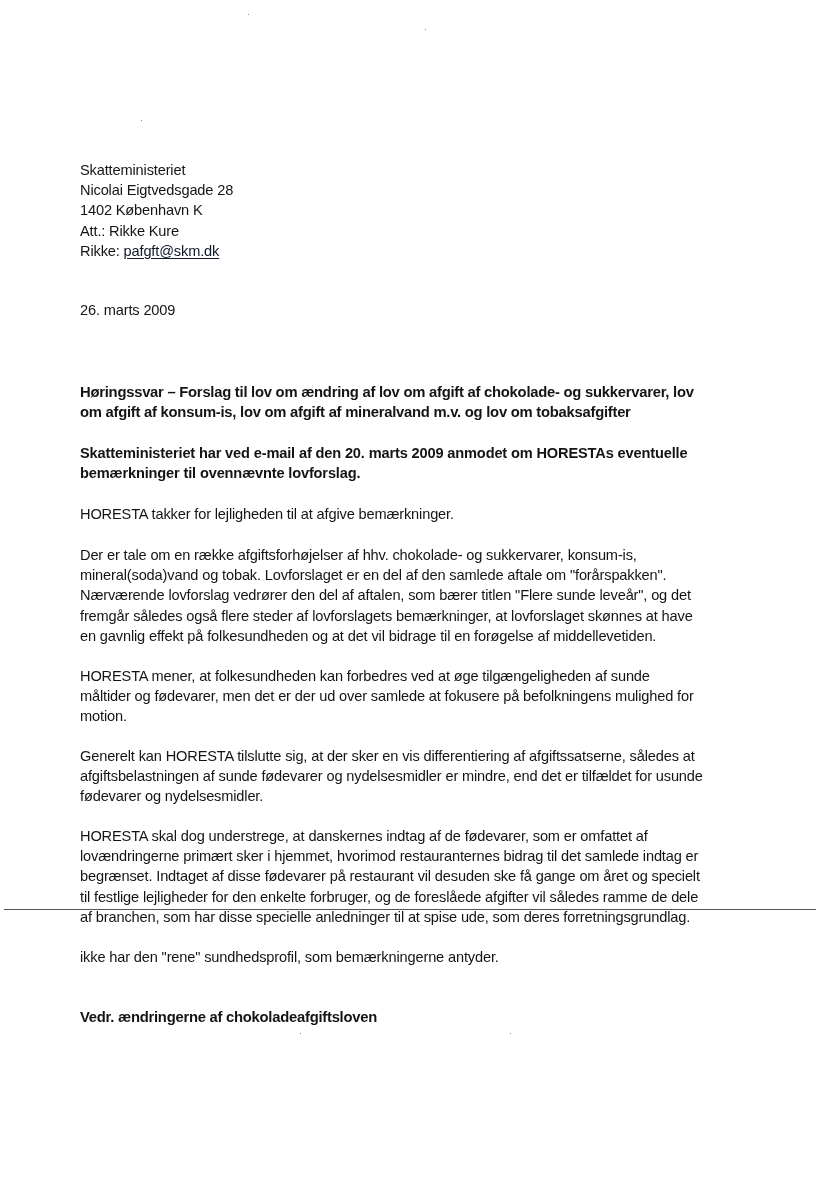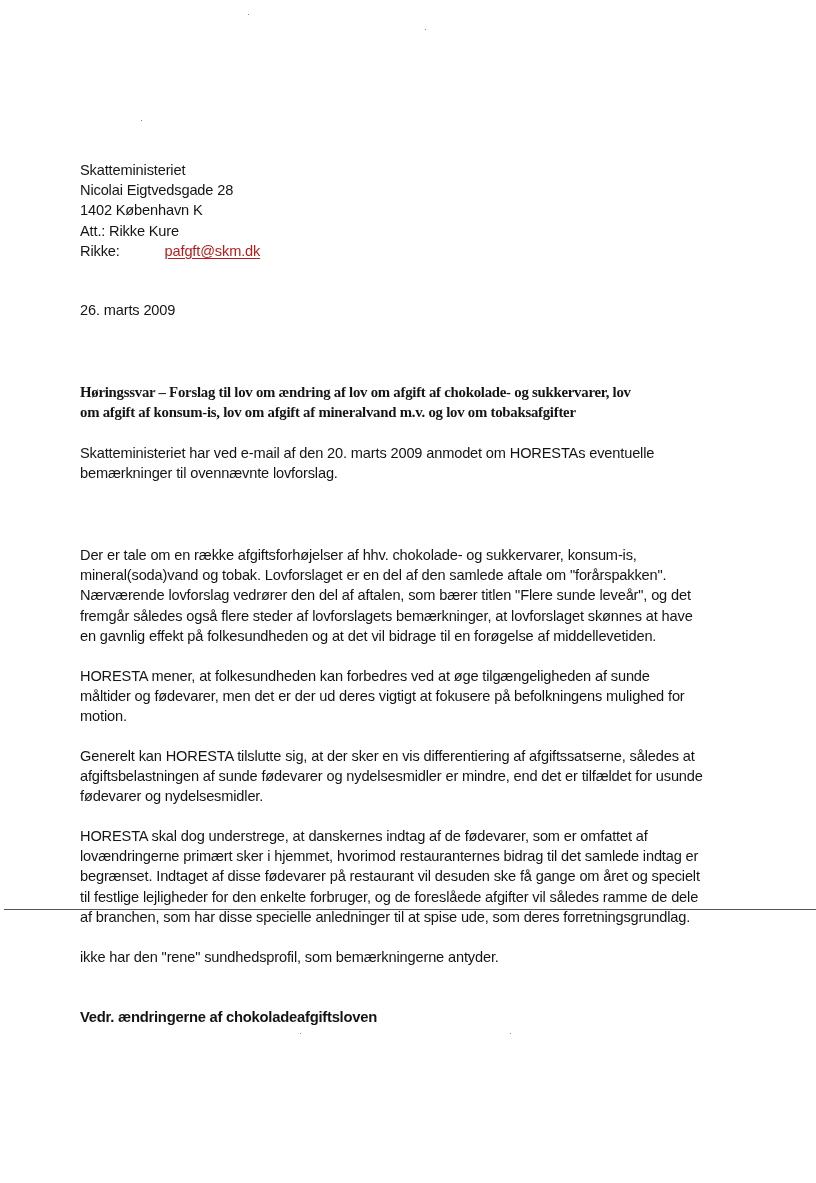--- a/index.html
+++ b/index.html
@@ -31,32 +31,30 @@
       letter-spacing: -0.15px;
     }
     .line {
       display: block;
       white-space: nowrap;
     }
     .title {
       font-weight: bold;
       font-size: 14.8px;
       letter-spacing: -0.25px;
-      font-family: Liberation Serif, serif;
     }
     .subhead {
       font-weight: bold;
       font-size: 14.8px;
       letter-spacing: -0.25px;
     }
     .email-link {
-      color: #b91c1c;
+      color: #0f172a;
       text-decoration: underline;
       text-underline-offset: 2px;
-      margin-left: 41px;
     }
     .rule {
       position: absolute;
       left: 4px;
       top: 909px;
       width: 812px;
       height: 1px;
       background: #555555;
     }
     .speck {
@@ -87,37 +85,40 @@
 
   <div class="block" style="top:300px;">
     <span class="line">26. marts 2009</span>
   </div>
 
   <div class="block title" style="top:382px;">
     <span class="line">Høringssvar – Forslag til lov om ændring af lov om afgift af chokolade- og sukkervarer, lov</span>
     <span class="line">om afgift af konsum-is, lov om afgift af mineralvand m.v. og lov om tobaksafgifter</span>
   </div>
 
-  <div class="block" style="top:443px;">
+  <div class="block" style="top:443px;font-weight:bold;">
     <span class="line">Skatteministeriet har ved e-mail af den 20. marts 2009 anmodet om HORESTAs eventuelle</span>
     <span class="line">bemærkninger til ovennævnte lovforslag.</span>
   </div>
 
+  <div class="block" style="top:504px;">
+    <span class="line">HORESTA takker for lejligheden til at afgive bemærkninger.</span>
+  </div>
 
   <div class="block" style="top:545px;">
     <span class="line">Der er tale om en række afgiftsforhøjelser af hhv. chokolade- og sukkervarer, konsum-is,</span>
     <span class="line">mineral(soda)vand og tobak. Lovforslaget er en del af den samlede aftale om "forårspakken".</span>
     <span class="line">Nærværende lovforslag vedrører den del af aftalen, som bærer titlen "Flere sunde leveår", og det</span>
     <span class="line">fremgår således også flere steder af lovforslagets bemærkninger, at lovforslaget skønnes at have</span>
     <span class="line">en gavnlig effekt på folkesundheden og at det vil bidrage til en forøgelse af middellevetiden.</span>
   </div>
 
   <div class="block" style="top:666px;">
     <span class="line">HORESTA mener, at folkesundheden kan forbedres ved at øge tilgængeligheden af sunde</span>
-    <span class="line">måltider og fødevarer, men det er der ud deres vigtigt at fokusere på befolkningens mulighed for</span>
+    <span class="line">måltider og fødevarer, men det er der ud over samlede at fokusere på befolkningens mulighed for</span>
     <span class="line">motion.</span>
   </div>
 
   <div class="block" style="top:746px;">
     <span class="line">Generelt kan HORESTA tilslutte sig, at der sker en vis differentiering af afgiftssatserne, således at</span>
     <span class="line">afgiftsbelastningen af sunde fødevarer og nydelsesmidler er mindre, end det er tilfældet for usunde</span>
     <span class="line">fødevarer og nydelsesmidler.</span>
   </div>
 
   <div class="block" style="top:826px;">

